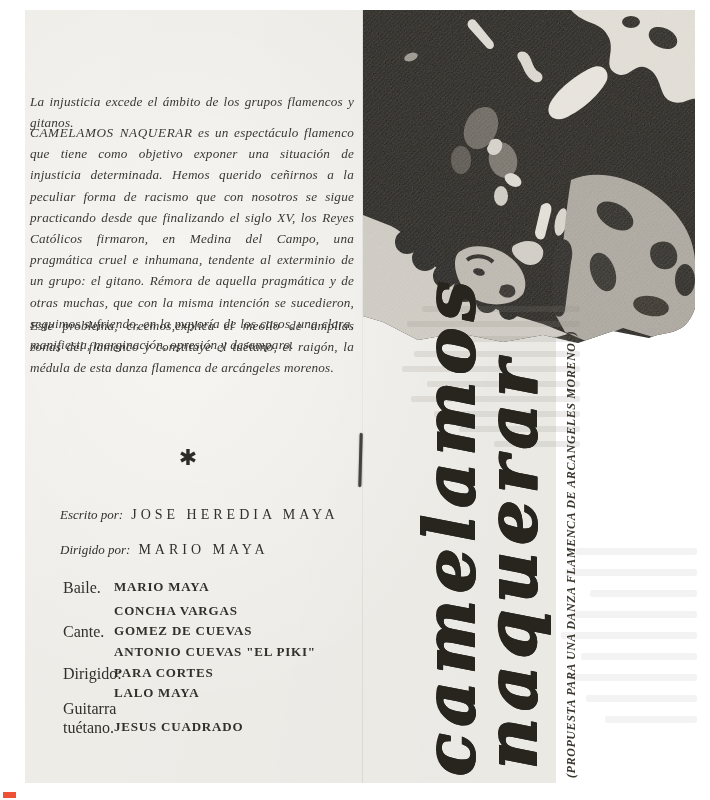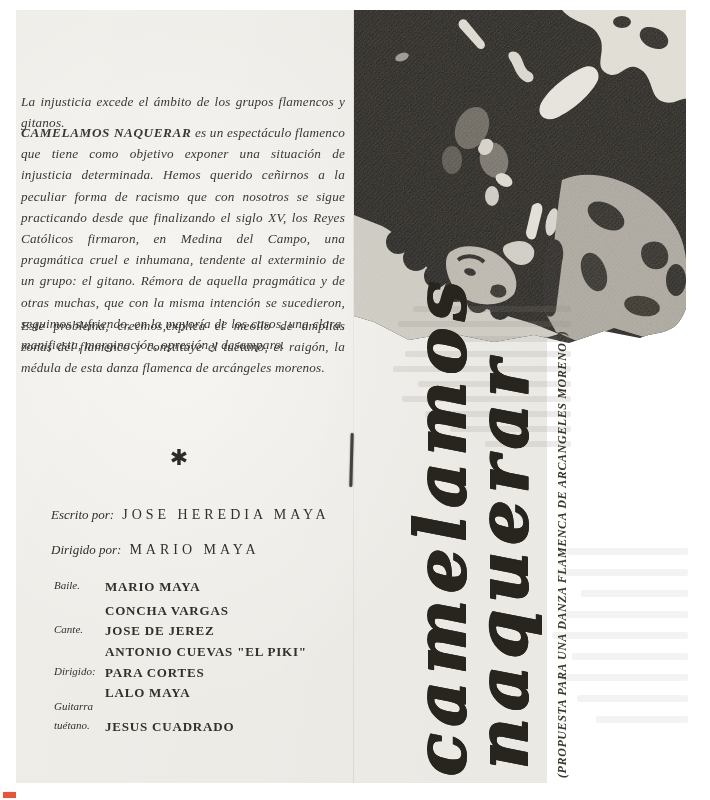--- a/index.html
+++ b/index.html
@@ -1,43 +1,43 @@
 <!DOCTYPE html>
 <html><head>
 <meta charset="utf-8">
 <style>
   * { margin:0; padding:0; box-sizing:border-box; }
   html,body { width:710px; height:800px; background:#ffffff; overflow:hidden;
               font-family:"Liberation Serif", serif; }
 
-  .scan { position:absolute; left:16px; top:10px; width:531px; height:773px;
+  .scan { position:absolute; left:25px; top:10px; width:531px; height:773px;
           background:#f3f1ec;
           background-image:
             radial-gradient(ellipse at 30% 40%, rgba(255,255,255,0.5), rgba(0,0,0,0) 60%),
             linear-gradient(100deg, rgba(0,0,0,0.015), rgba(0,0,0,0.035));
   }
 
   
   .ltext { position:absolute; color:#3b3833; font-style:italic; font-size:13.2px;
            line-height:21.2px; text-align:justify; letter-spacing:0.2px; }
   .p-intro  { left:5px;  top:81px;  width:324px; }
   .p-main   { left:5px;  top:112px; width:324px; }
-  .p-main .lead { font-weight:700; letter-spacing:0.6px; }
+  .p-main .lead { font-weight:400; letter-spacing:0.6px; }
   .p-three  { left:5px;  top:305px; width:324px; }
 
   .asterisk { position:absolute; left:150px; top:435px; width:26px; text-align:center;
               font-size:22px; color:#2e2b27; font-style:normal; }
 
   .credit-row { position:absolute; left:35px; white-space:nowrap; color:#33302b; }
   .credit-row .clabel { font-style:italic; font-size:13px; }
   .credit-row .cname  { font-style:normal; font-size:14px; letter-spacing:4px; margin-left:4px; }
   .credit-1 { top:495px; } .credit-2 { top:530px; }
 
   .cast-row { position:absolute; white-space:nowrap; color:#33302b; }
-  .cast-row .role { position:absolute; left:38px; width:60px; font-style:italic; font-size:11px; }
+  .cast-row .role { position:absolute; left:38px; width:60px; font-size:16px; }
   .cast-row .name { position:absolute; left:89px; width:260px; font-weight:700;
                     font-size:13px; letter-spacing:0.8px; }
 
   
   .fold   { position:absolute; left:337px; top:0; width:1px; height:773px;
             background:linear-gradient(rgba(0,0,0,0.07), rgba(0,0,0,0.03), rgba(0,0,0,0.08)); }
   .staple { position:absolute; left:334px; top:423px; width:3px; height:54px;
             background:#45413b; border-radius:2px; transform:rotate(1.5deg);
             box-shadow:0 0 2px rgba(0,0,0,0.4); }
 
@@ -99,21 +99,21 @@
   <div class="cast-row" style="top:569px">
     <span class="role">Baile.</span>
     <span class="name">MARIO MAYA</span>
   </div>
   <div class="cast-row" style="top:593px">
     <span class="role"></span>
     <span class="name">CONCHA VARGAS</span>
   </div>
   <div class="cast-row" style="top:613px">
     <span class="role">Cante.</span>
-    <span class="name">JOSE DE JEREZ</span>
+    <span class="name">GOMEZ DE CUEVAS</span>
   </div>
   <div class="cast-row" style="top:634px">
     <span class="role"></span>
     <span class="name">ANTONIO CUEVAS "EL PIKI"</span>
   </div>
   <div class="cast-row" style="top:655px">
     <span class="role">Dirigido:</span>
     <span class="name">PARA CORTES</span>
   </div>
   <div class="cast-row" style="top:675px">

